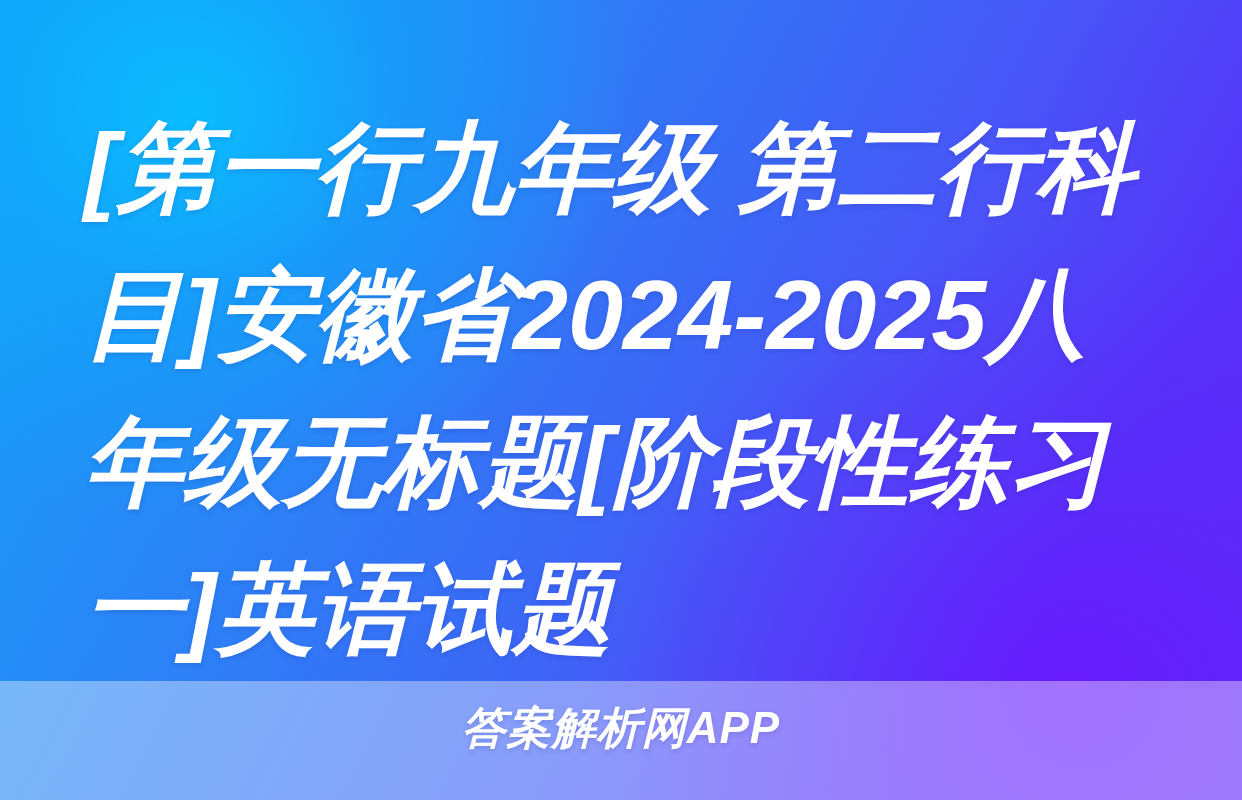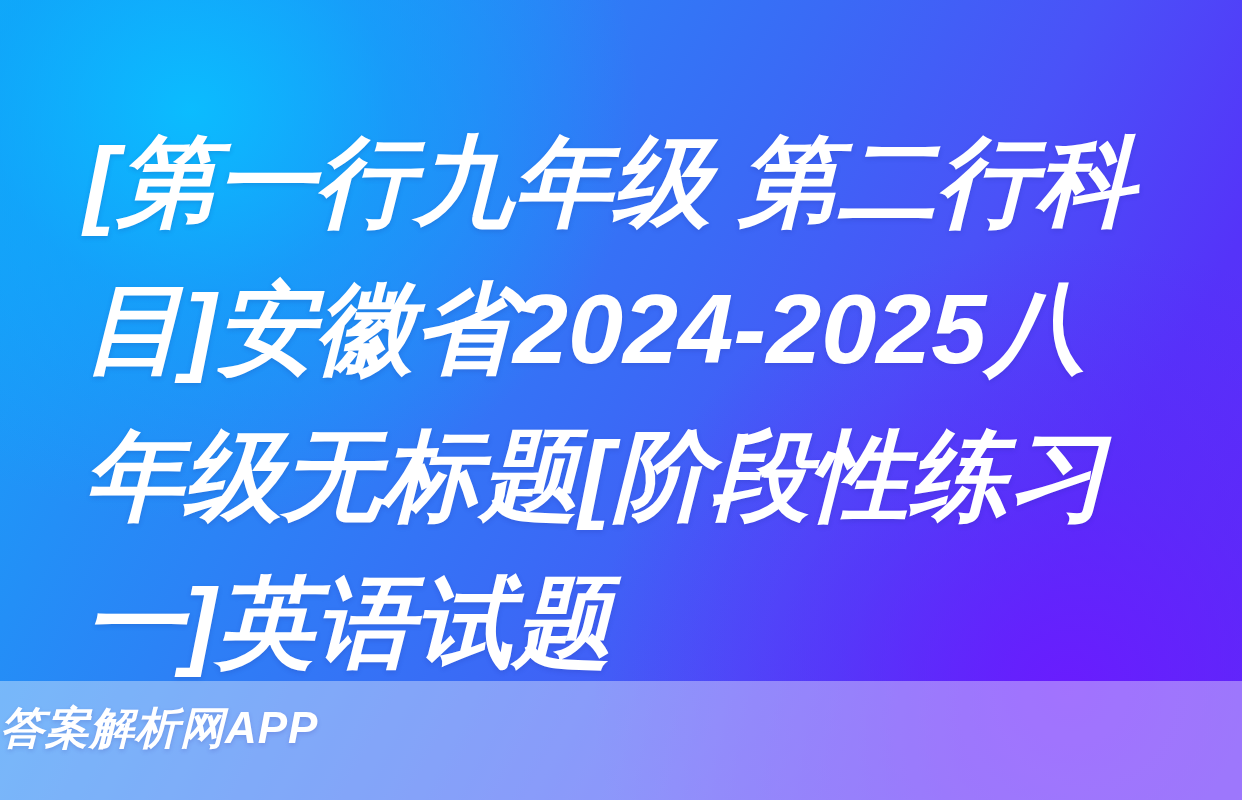--- a/index.html
+++ b/index.html
@@ -51,21 +51,21 @@
     background: radial-gradient(closest-side,
         rgba(108,25,255,0.85) 0%,
         rgba(96,35,250,0.45) 48%,
         rgba(90,45,248,0.0) 100%);
     pointer-events: none;
   }
 
   #title-block {
     position: absolute;
     left: 84px;
-    top: 108px;
+    top: 94px;
     width: 1082px;
     color: #ffffff;
     font-size: 99px;
     line-height: 147px;
     font-weight: bold;
     font-style: italic;
     letter-spacing: 0px;
     text-align: left;
     white-space: pre-wrap;
     word-break: break-all;
@@ -79,21 +79,21 @@
     width: 1242px;
     height: 119px;
     background: rgba(255,255,255,0.38);
   }
 
   #footer-text {
     position: absolute;
     left: 0;
     top: 698px;
     width: 1242px;
-    text-align: left;
+    text-align: center;
     color: #ffffff;
     font-size: 44px;
     line-height: 60px;
     font-weight: bold;
     font-style: italic;
     letter-spacing: 1px;
     text-shadow: 0 2px 4px rgba(60,60,170,0.22);
   }
 </style>
 </head>

